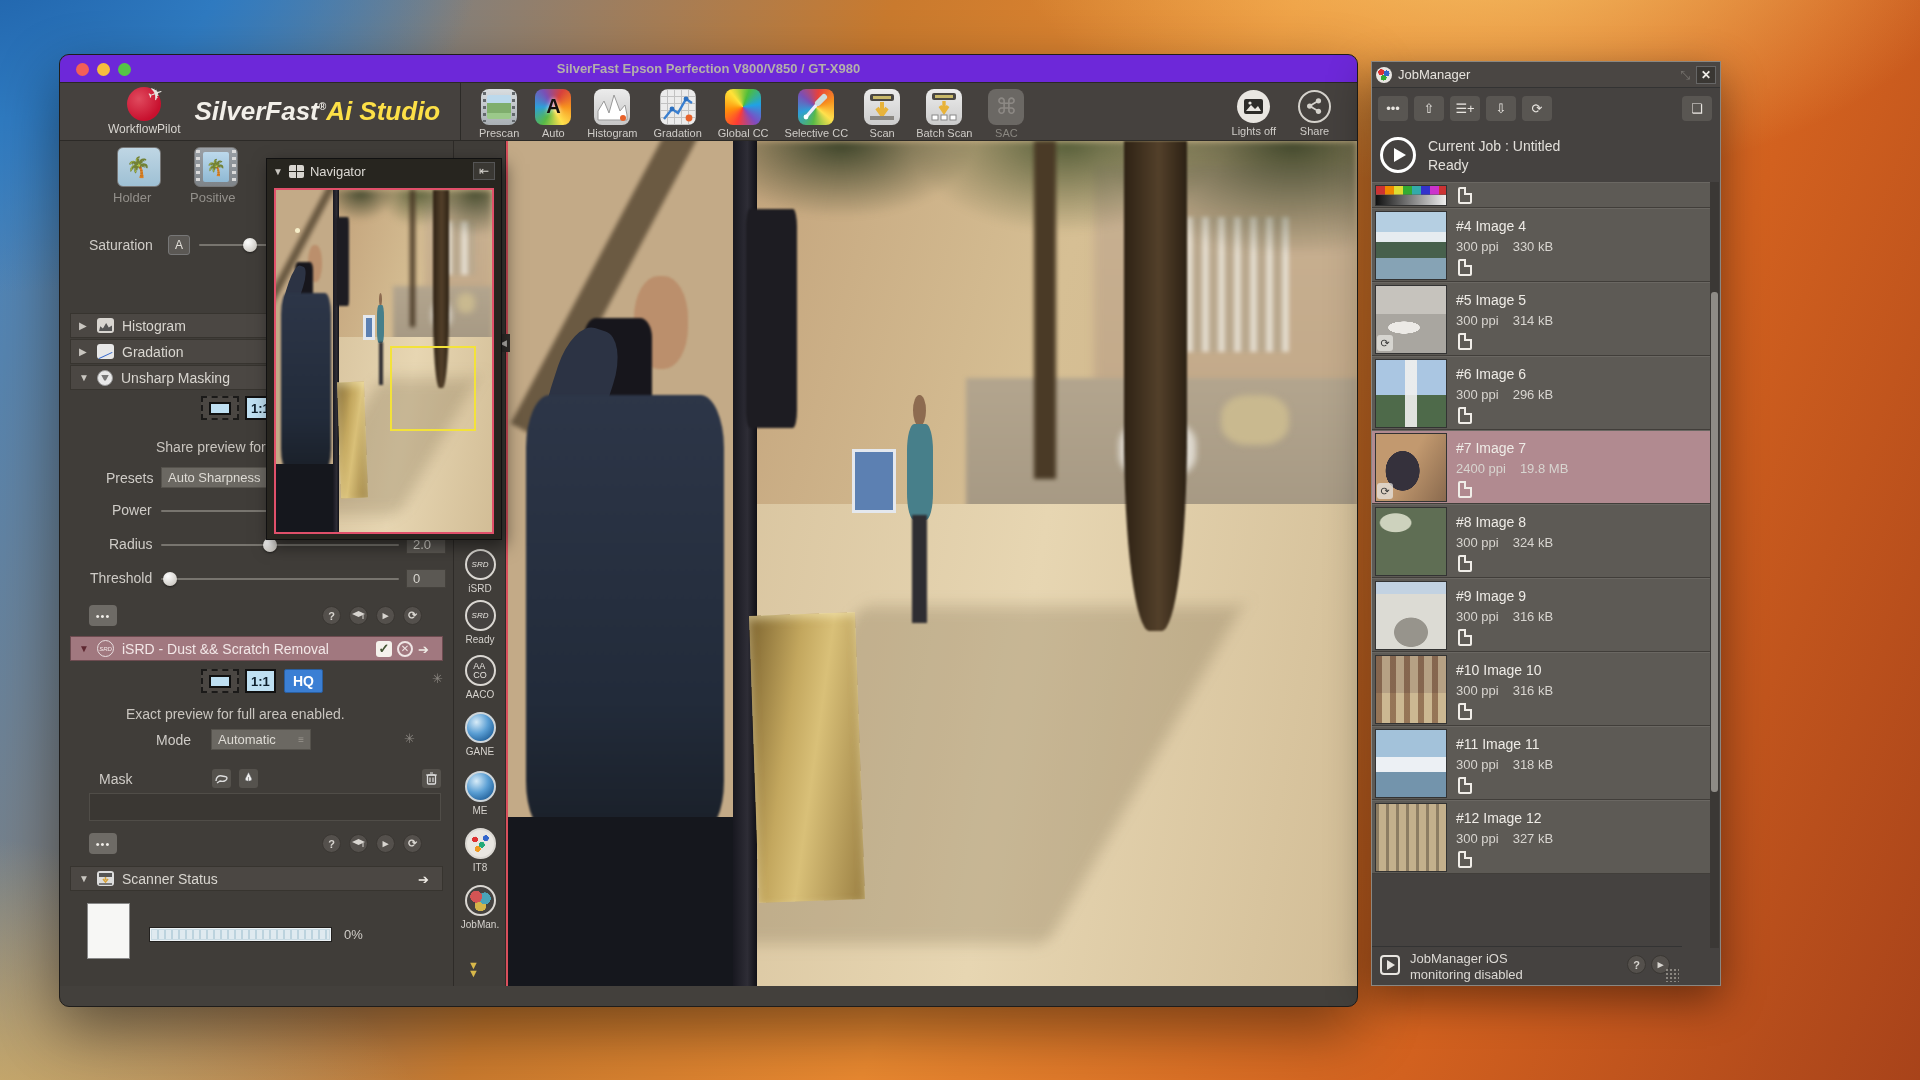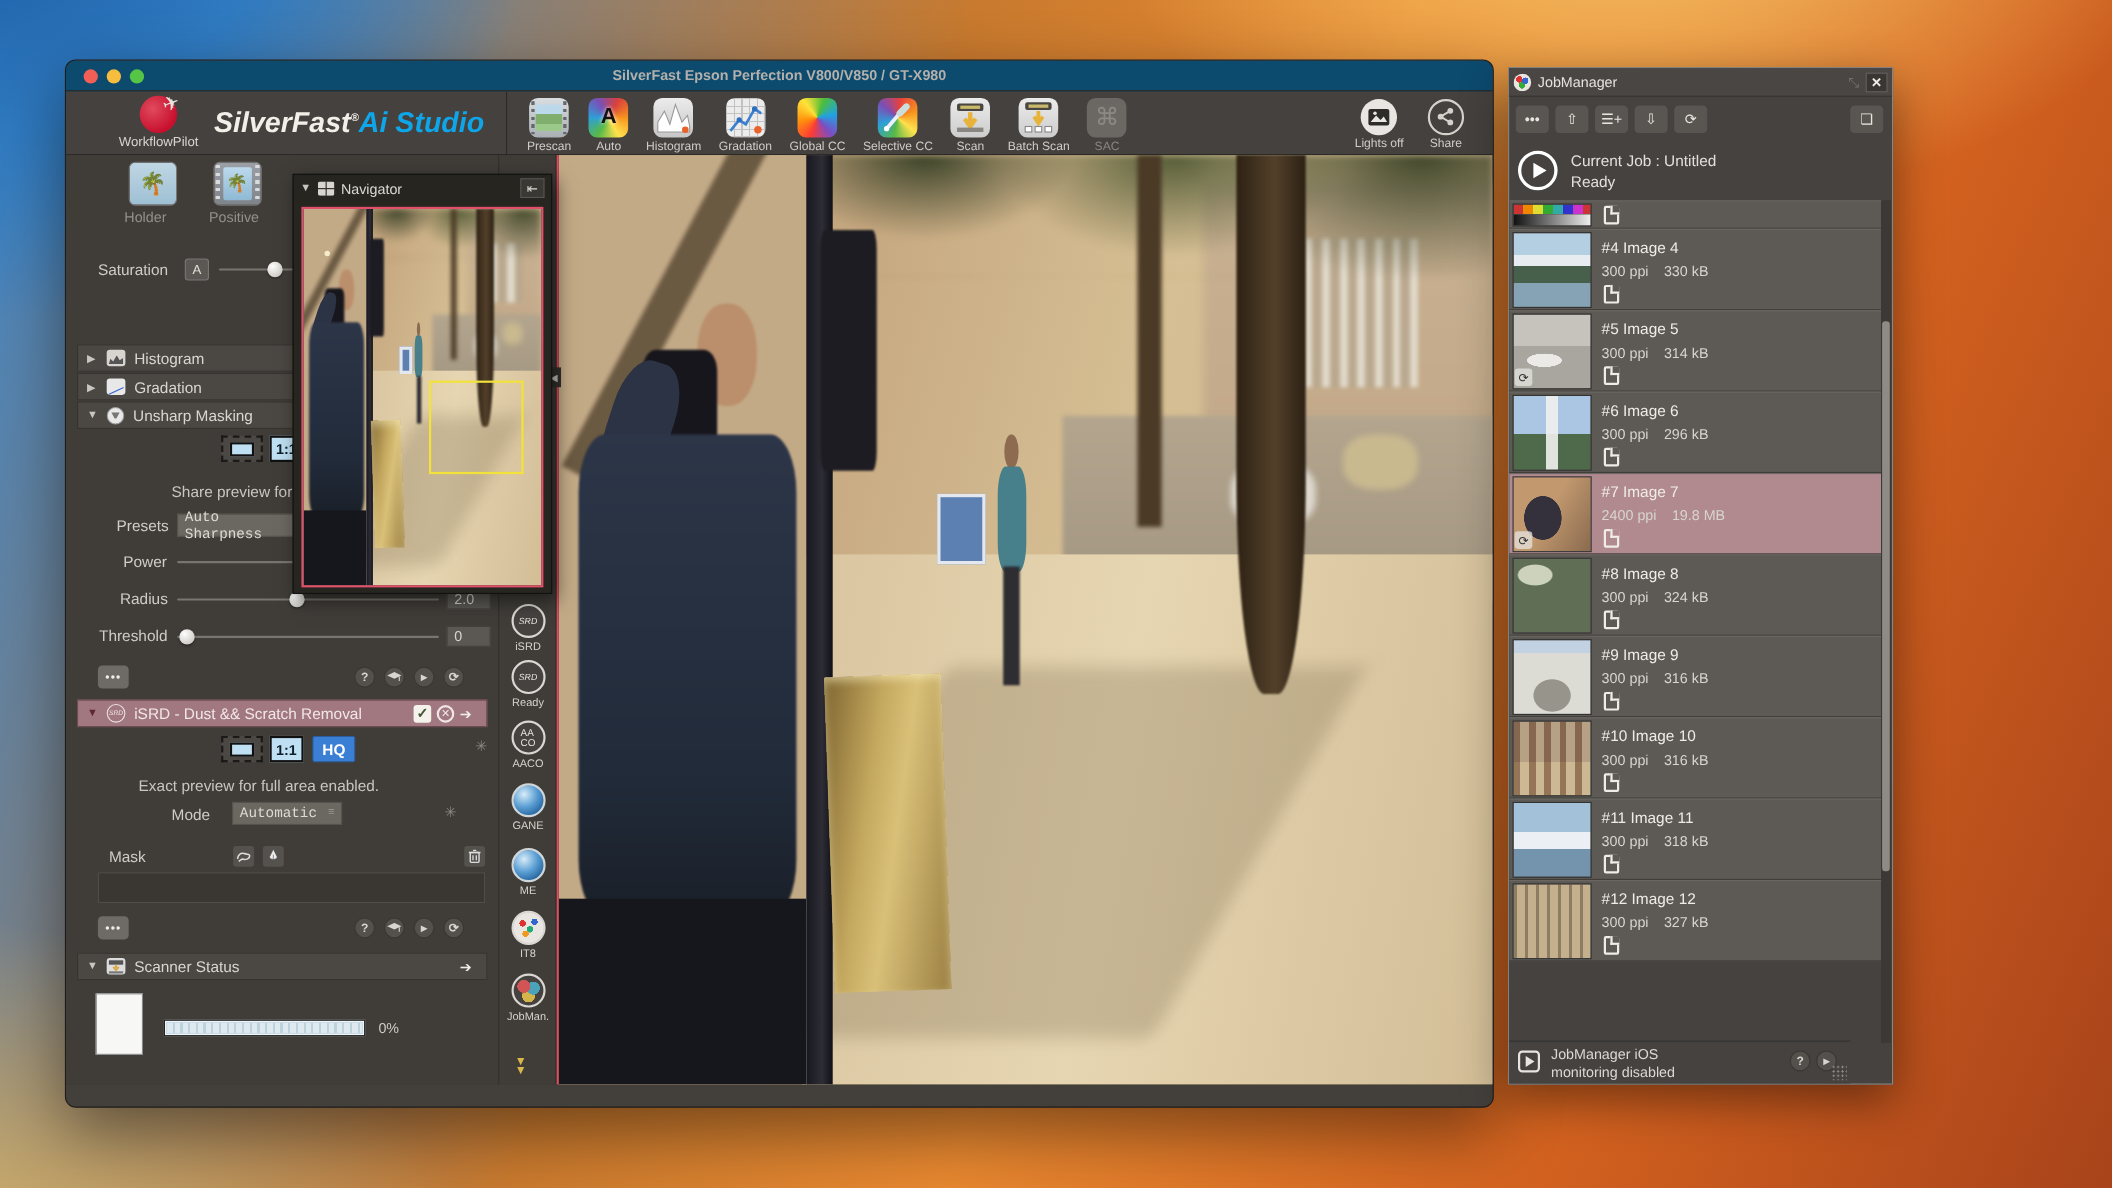--- a/index.html
+++ b/index.html
@@ -9,39 +9,39 @@
     background:
       radial-gradient(ellipse 900px 500px at 78% -8%, rgba(250,205,110,.9) 0%, rgba(250,205,110,0) 55%),
       radial-gradient(ellipse 1100px 700px at -8% 112%, rgba(248,196,92,.95) 0%, rgba(248,196,92,0) 55%),
       radial-gradient(ellipse 900px 620px at -2% -6%, #1c5ea6 0%, #2f7ac0 30%, rgba(47,122,192,0) 58%),
       linear-gradient(112deg, #3f86c9 0%, #c97a2e 38%, #e88830 55%, #d2611f 78%, #a8431a 100%);
   }
   
   .win { position:absolute; left:59px; top:54px; width:1299px; height:953px;
     background:#43403c; border-radius:10px; overflow:hidden;
     border:1px solid #1f1d1b; box-shadow:0 22px 60px rgba(0,0,0,.45); }
-  .titlebar { height:28px; background:#0c4a6e; display:flex; align-items:center;
+  .titlebar { height:28px; background:#6d28d9; display:flex; align-items:center;
     justify-content:center; position:relative; border-bottom:1px solid #2a2825; }
   .titlebar .title { color:#b4b0ab; font-size:13px; font-weight:bold; }
   .lights { position:absolute; left:16px; top:8px; display:flex; gap:8px; }
   .light { width:13px; height:13px; border-radius:50%; }
   .l-red{background:#f35f57;} .l-yel{background:#f6bd3e;} .l-grn{background:#55c546;}
   
   .header { height:58px; background:#45413e; border-bottom:1px solid #2c2a27;
     display:flex; align-items:center; }
   .brand { display:flex; align-items:center; gap:14px; padding-left:48px; width:400px; }
   .wfp { display:flex; flex-direction:column; align-items:center; }
   .wfp-icon { width:34px; height:34px; border-radius:50%;
     background:radial-gradient(circle at 35% 35%, #e04a5e, #c8102e 70%); position:relative; }
   .wfp-icon::after { content:"✈"; position:absolute; right:-2px; top:-4px; color:#e8e5e0;
     font-size:18px; transform:rotate(-20deg); }
   .wfp-label { color:#d8d5d0; font-size:12px; margin-top:1px; }
   .brandtext { font-size:26px; font-weight:bold; font-style:italic; letter-spacing:0; }
   .brandtext .sf { color:#f2efe9; } .brandtext .reg{ color:#f2efe9; font-size:10px; vertical-align:super;}
-  .brandtext .ai { color:#0ea5e9; }
+  .brandtext .ai { color:#fde047; }
   .hdr-divider { width:1px; height:58px; background:#2c2a27; margin-right:18px; }
   .toolbar { display:flex; align-items:flex-start; gap:16px; padding-top:4px; flex:1; }
   .tb-item { display:flex; flex-direction:column; align-items:center; gap:2px; cursor:default; }
   .tb-label { color:#cfccc8; font-size:11px; white-space:nowrap; }
   .tb-item.disabled .tb-label { color:#8a8781; }
   .tbi { width:36px; height:36px; border-radius:8px; position:relative; overflow:hidden; }
   .i-prescan { background:linear-gradient(#d9dde0,#a9afb4); }
   .i-prescan::before{content:"";position:absolute;inset:6px 6px;border-radius:2px;
     background:linear-gradient(#bcd9ec 0 35%, #7fae6d 35% 75%, #9bc98a 75% 100%);}
   .i-prescan::after{content:"";position:absolute;inset:3px 2px;
@@ -121,21 +121,21 @@
   
   .sqbtn { position:absolute; height:24px; border:2px solid #191817; background:#4b4743;
     display:flex; align-items:center; justify-content:center; }
   .sqbtn.dashed { border:2px dashed #1b1a19; }
   .sqbtn .inner-frame { width:22px; height:13px; background:#bfe0f2; border:2px solid #111; }
   .sqbtn.ratio { color:#0d1e2a; font-weight:bold; font-size:13px; background:#bfe0f2; border:2px solid #111; padding:0 4px;}
   .sqbtn.hq { background:#3b7fd4; border:1px solid #2a5e9e; color:#fff; font-size:14px; font-weight:bold;
     padding:0 8px; border-radius:2px; }
   .note { position:absolute; color:#c9c5bf; font-size:14px; }
   .dropdown { position:absolute; height:21px; background:#6b6862; border:1px solid #55524c;
-    color:#dedbd5; font-size:13px; display:flex; align-items:center; padding:8px 6px;font-family:Liberation Mono, monospace; }
+    color:#dedbd5; font-size:13px; display:flex; align-items:center; padding:8px 6px; }
   .dropdown::after { content:"≡"; margin-left:auto; color:#9a968f; font-size:10px; padding-left:10px; }
   .valbox { position:absolute; width:40px; height:19px; background:#5b5853; border:1px solid #44413c;
     color:#d8d5cf; font-size:13px; display:flex; align-items:center; padding-left:6px; }
   .morebtn { position:absolute; width:28px; height:21px; background:#6e6b66; border-radius:4px;
     color:#f0ede8; font-size:11px; letter-spacing:1px; display:flex; align-items:center; justify-content:center; }
   .rndbtn { position:absolute; width:19px; height:19px; border-radius:50%; background:#54504c;
     border:1px solid #3a3733; color:#d8d5d0; font-size:11px; display:flex; align-items:center;
     justify-content:center; font-weight:bold; }
   .maskbox { position:absolute; background:#3a3733; border:1px solid #504d48; }
   .mini-ico { position:absolute; width:19px; height:19px; background:#55524d; border-radius:3px;

